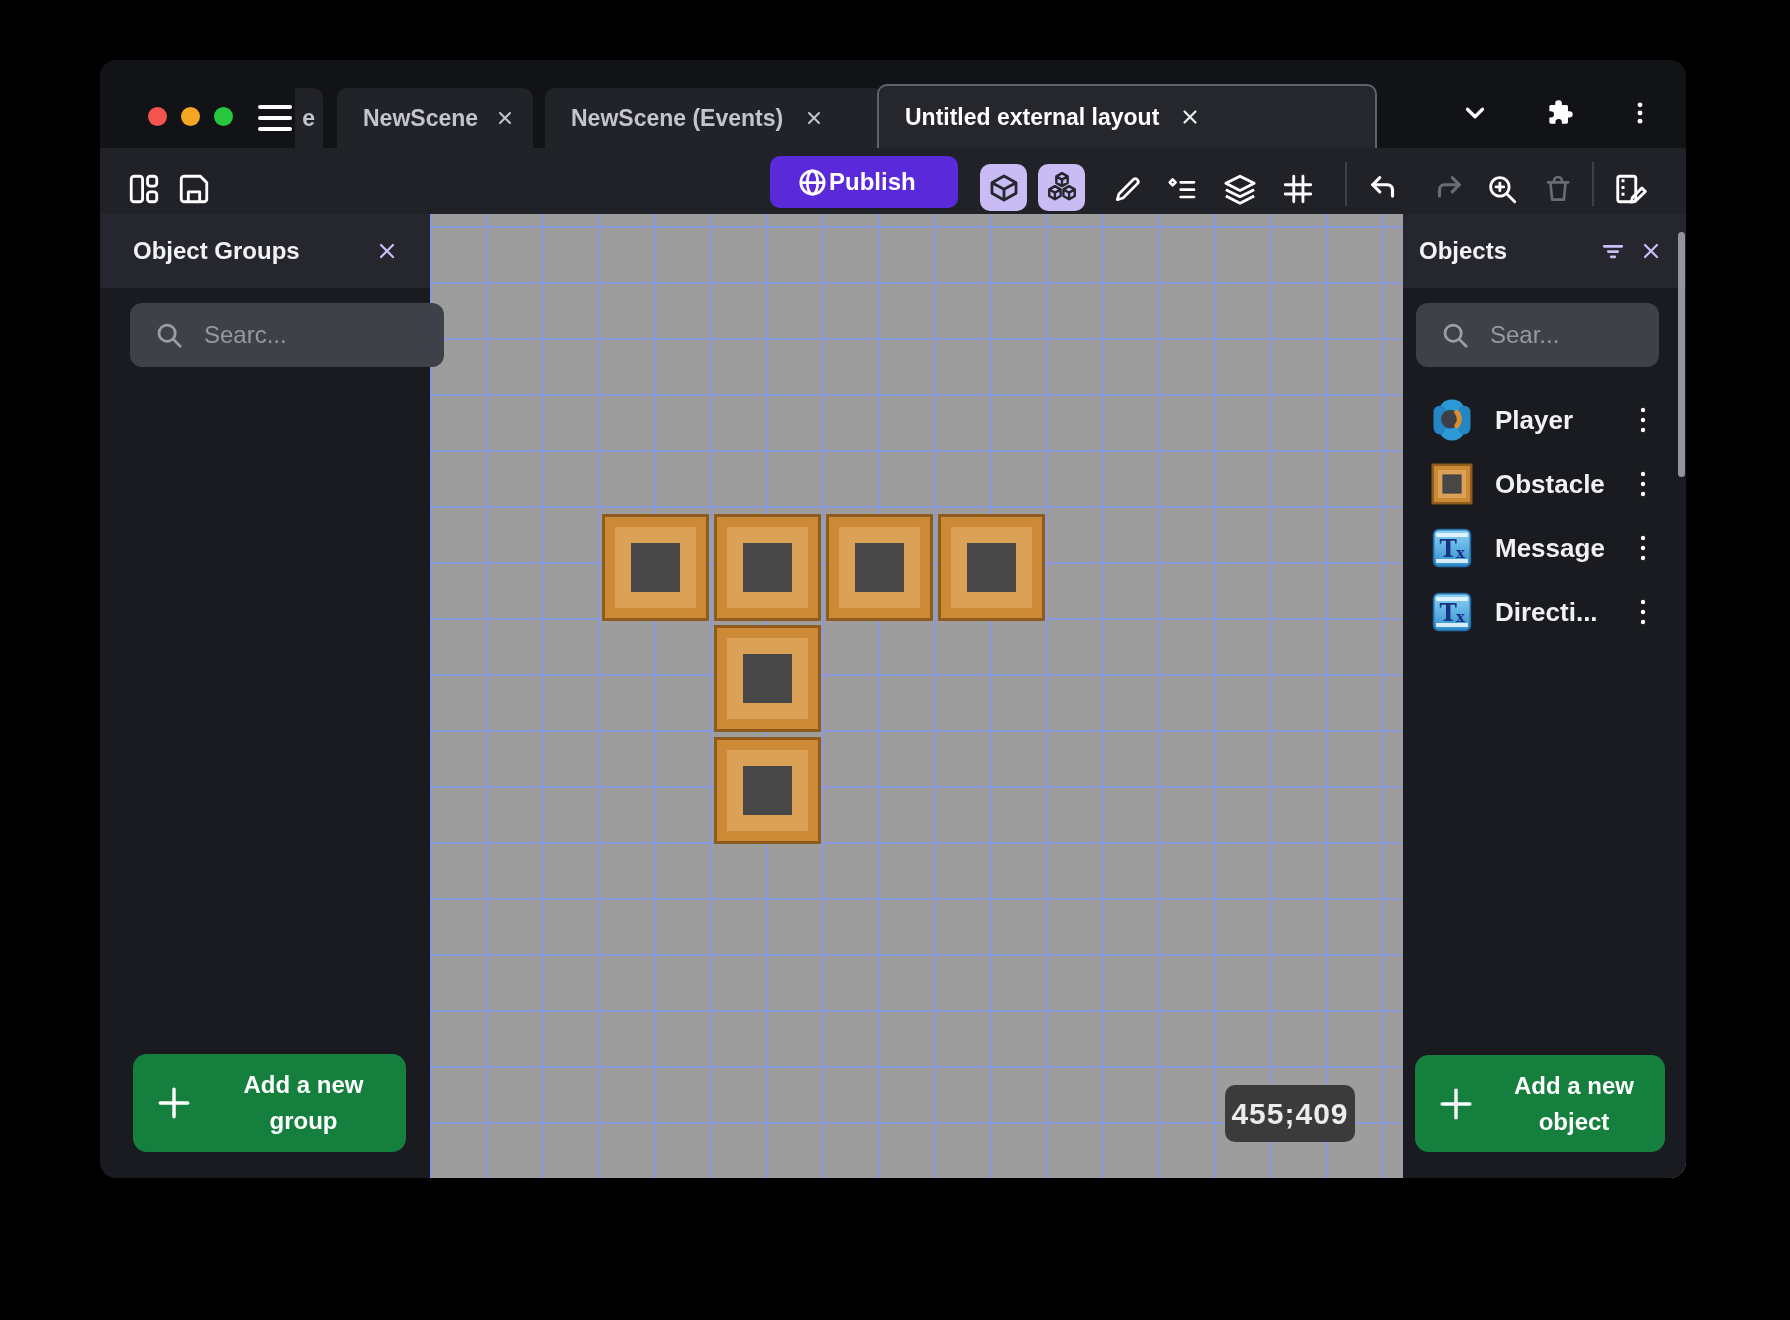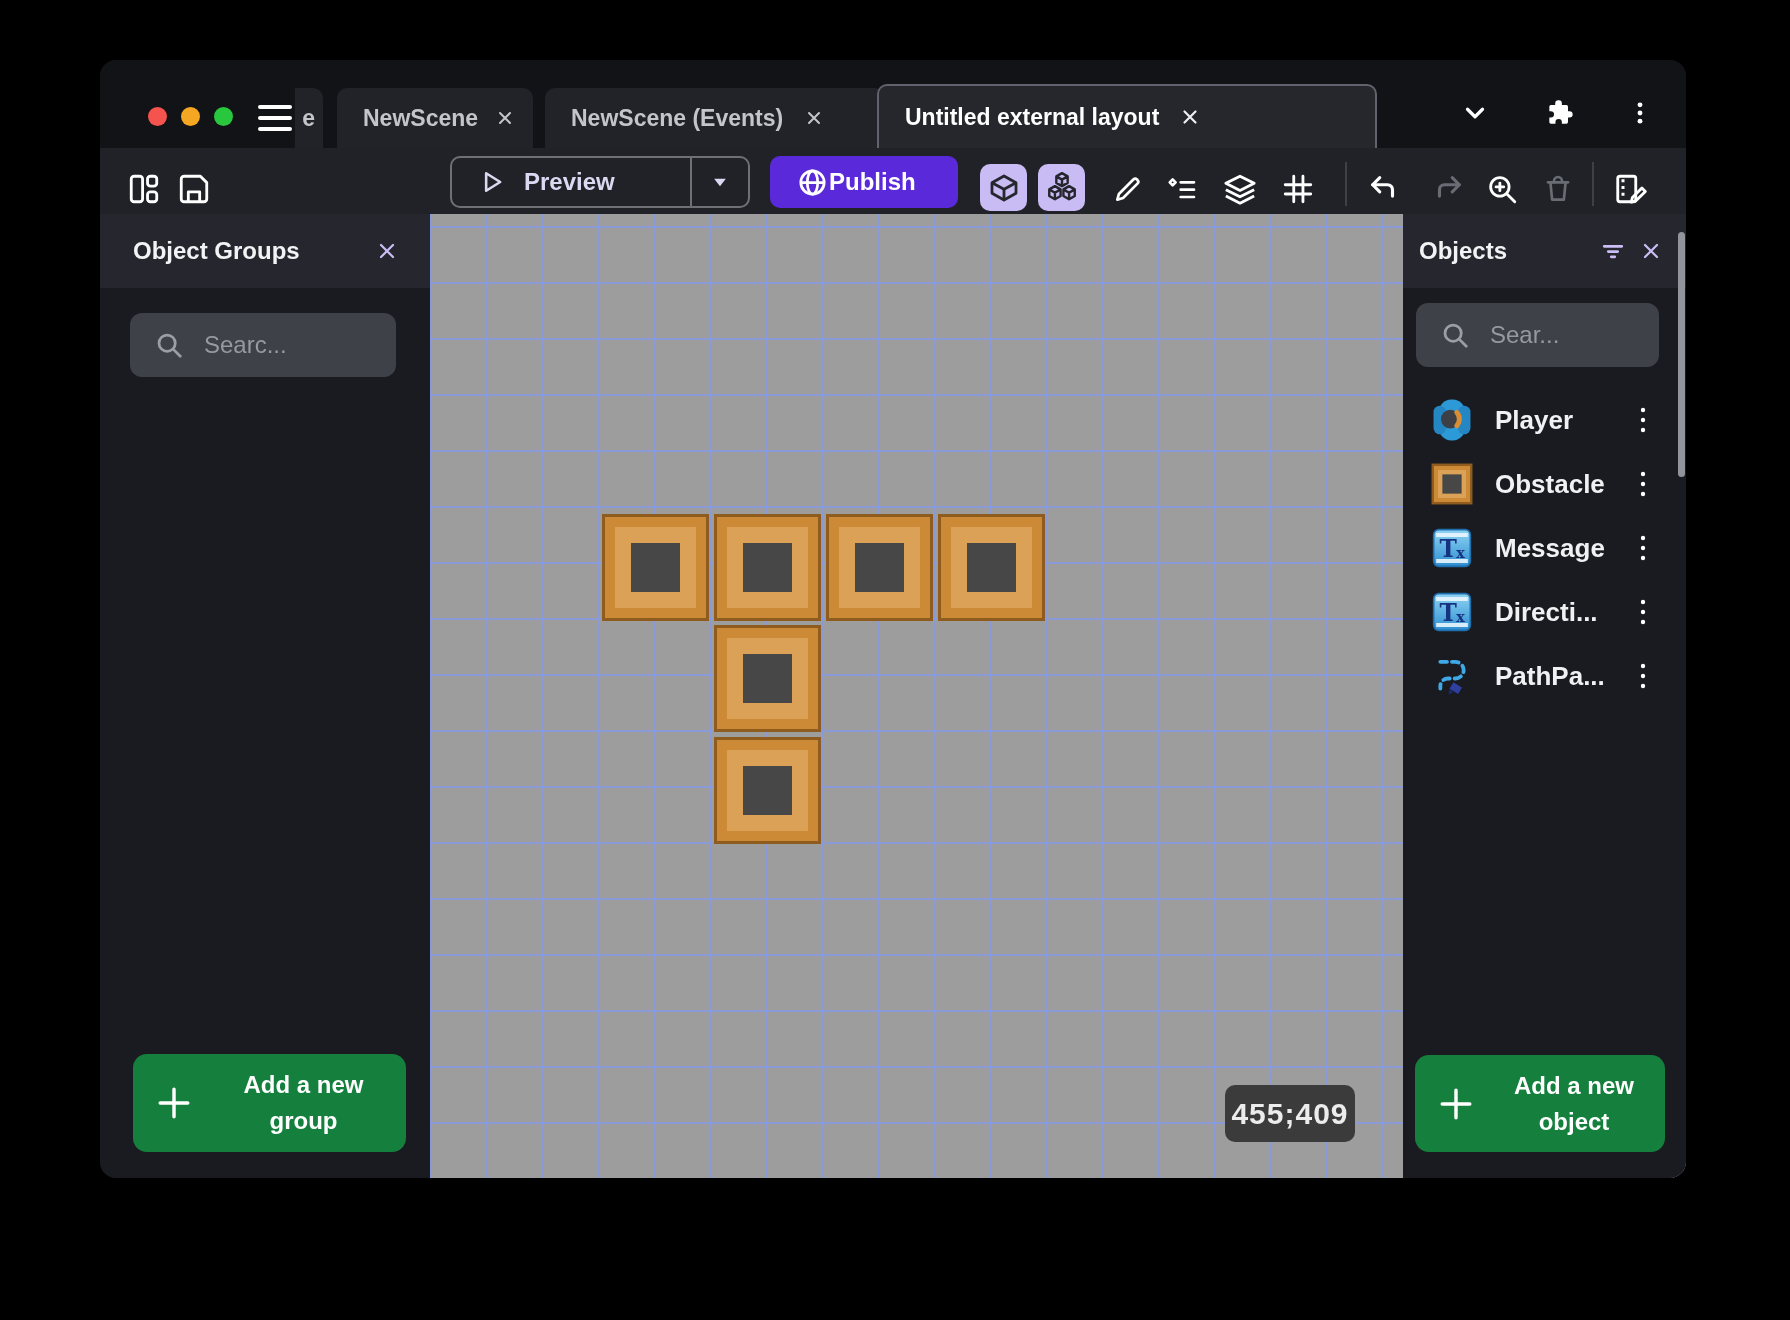--- a/index.html
+++ b/index.html
@@ -71,21 +71,21 @@
   .panel-left { left:0; width:330px; }
   .panel-right { right:0; width:283px; }
   .panel-header { height:74px; background:#26272e; display:flex; align-items:center; }
   .panel-title { font-size:24px; font-weight:700; color:#f2f3f5; flex:1; white-space:nowrap; }
   .panel-left .panel-title { padding-left:33px; }
   .panel-right .panel-title { padding-left:16px; }
   .header-iconbtn { width:38px; height:38px; display:flex; align-items:center; justify-content:center; cursor:pointer; }
 
   .search-box { position:absolute; height:64px; background:#3f4149; border-radius:12px;
     display:flex; align-items:center; gap:20px; padding-left:24px; }
-  .panel-left .search-box { left:30px; top:99px; width:266px; }
+  .panel-left .search-box { left:30px; top:89px; width:314px; }
   .panel-right .search-box { left:13px; top:89px; width:243px; }
   .search-input { flex:1; min-width:0; background:transparent; border:none; outline:none;
     color:#e8e9ec; font-size:24px; font-family:"Liberation Sans", sans-serif; padding-right:12px; }
   .search-input::placeholder { color:#96999f; }
 
   .object-row { position:absolute; left:0; right:0; height:64px; display:flex; align-items:center;
     padding-left:28px; cursor:pointer; }
   .object-icon { width:42px; height:44px; display:flex; align-items:center; justify-content:center; }
   .object-label { margin-left:22px; font-size:26px; font-weight:600; color:#f0f1f3; flex:1; white-space:nowrap; overflow:hidden; }
   .row-kebab { width:30px; height:40px; display:flex; align-items:center; justify-content:center; margin-right:28px; }
@@ -176,34 +176,20 @@
           <rect x="14.5" y="14" width="6.5" height="7" rx="2"></rect>
         </svg>
     </div>
     <div class="tool-icon" style="left:74px">
       <svg width="34" height="34" viewBox="0 0 24 24" fill="none" stroke="#fff" stroke-width="2" stroke-linejoin="round">
           <path d="M16.5 3H5a2 2 0 0 0-2 2v14a2 2 0 0 0 2 2h14a2 2 0 0 0 2-2V7.5z"></path>
           <path d="M8 21v-7h8v7"></path>
         </svg>
     </div>
 
-    <div class="preview-btn">
-      <div class="preview-main">
-        <svg width="28" height="28" viewBox="0 0 24 24">
-            <path d="M7 4.5 19 12 7 19.5z" fill="none" stroke="#ddd8f2" stroke-width="2.2" stroke-linejoin="round"></path>
-          </svg>
-        <span class="preview-label">Preview</span>
-      </div>
-      <div class="preview-sep"></div>
-      <div class="preview-arrow">
-        <svg width="20" height="20" viewBox="0 0 24 24">
-            <path d="M5 8h14l-7 9z" fill="#ddd8f2"></path>
-          </svg>
-      </div>
-    </div>
 
     <div class="publish-btn">
       <svg width="33" height="33" viewBox="0 0 24 24" fill="none" stroke="#fff" stroke-width="2">
           <circle cx="12" cy="12" r="8.5"></circle>
           <ellipse cx="12" cy="12" rx="3.8" ry="8.5"></ellipse>
           <path d="M3.5 12h17"></path>
         </svg>
       <span class="publish-label">Publish</span>
     </div>
 
@@ -456,37 +442,20 @@
         <span class="object-label">Directi...</span>
         <span class="row-kebab">
           <svg width="18" height="28" viewBox="0 0 12 28">
               <circle cx="6" cy="4" r="2.2" fill="#fff"></circle>
               <circle cx="6" cy="14" r="2.2" fill="#fff"></circle>
               <circle cx="6" cy="24" r="2.2" fill="#fff"></circle>
             </svg>
         </span>
       </div>
 
-      <div class="object-row" style="top:430px">
-        <span class="object-icon">
-          <svg width="40" height="40" viewBox="0 0 24 24">
-            <path d="M5 3.5h9a5 5 0 0 1 0 10H9.5a4.5 4.5 0 0 0-4.5 4.5v1.5" fill="none" stroke="#3fa9e8" stroke-width="2.3" stroke-linecap="round" stroke-dasharray="4 3"></path>
-            <path d="M12.8 15.8l5.2 3.1-2.3 3.9-5.2-3.1z" fill="#2e3f9d"></path>
-            <path d="M10.5 19.7l-.6 3.4 3-1.4z" fill="#1b2a6b"></path>
-          </svg>
-        </span>
-        <span class="object-label">PathPa...</span>
-        <span class="row-kebab">
-          <svg width="18" height="28" viewBox="0 0 12 28">
-              <circle cx="6" cy="4" r="2.2" fill="#fff"></circle>
-              <circle cx="6" cy="14" r="2.2" fill="#fff"></circle>
-              <circle cx="6" cy="24" r="2.2" fill="#fff"></circle>
-            </svg>
-        </span>
-      </div>
 
       <div class="scroll-thumb"></div>
 
       <div class="add-btn">
         <span class="add-plus">
           <svg width="46" height="46" viewBox="0 0 40 40" fill="none" stroke="#fff" stroke-width="3" stroke-linecap="round">
               <path d="M20 8v24M8 20h24"></path>
             </svg>
         </span>
         <span class="add-text">

